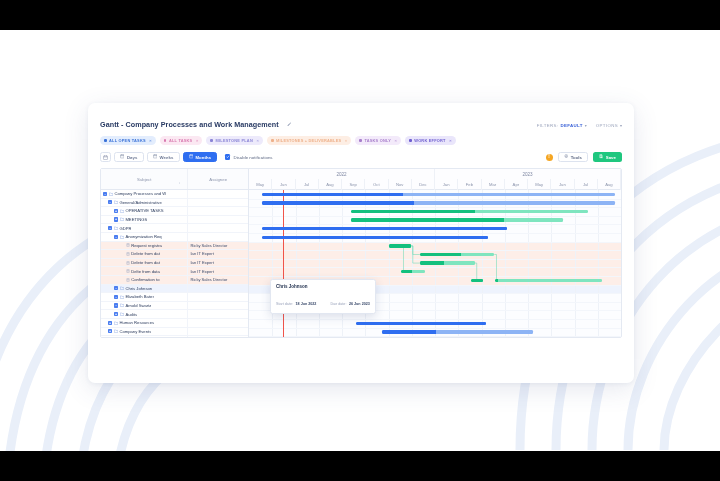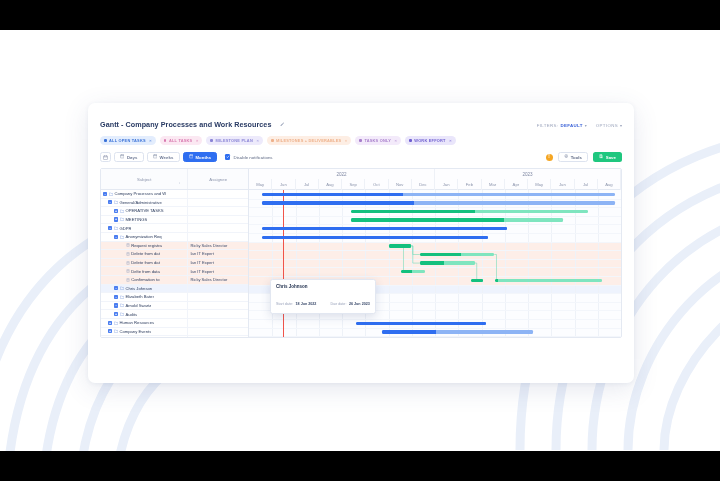--- a/index.html
+++ b/index.html
@@ -231,21 +231,21 @@
       <path d="M154 330 C 154 248 238 154 330 154"></path>
     </g>
   </svg>
 </div>
 
 <div class="app-card">
 
   <div class="gantt-header">
     <div class="title-row">
       <div>
-        <span class="gantt-title">Gantt - Company Processes and Work Resources</span>
+        <span class="gantt-title">Gantt - Company Processes and Work Management</span>
         <span class="title-edit-icon">
           <svg width="4.5" height="4.5" viewBox="0 0 16 16">
               <path d="M2 11.5V14h2.5l7.4-7.4-2.5-2.5L2 11.5zM13.8 4.6c.3-.3.3-.7 0-1l-1.4-1.4c-.3-.3-.7-.3-1 0l-1.2 1.2 2.5 2.5 1.1-1.3z" fill="#97a1b8"></path>
             </svg>
         </span>
       </div>
       <div class="header-right">
         <div>
           <span class="filters-label">FILTERS:</span><span class="filters-value">DEFAULT</span><span class="caret">▾</span>
         </div>

